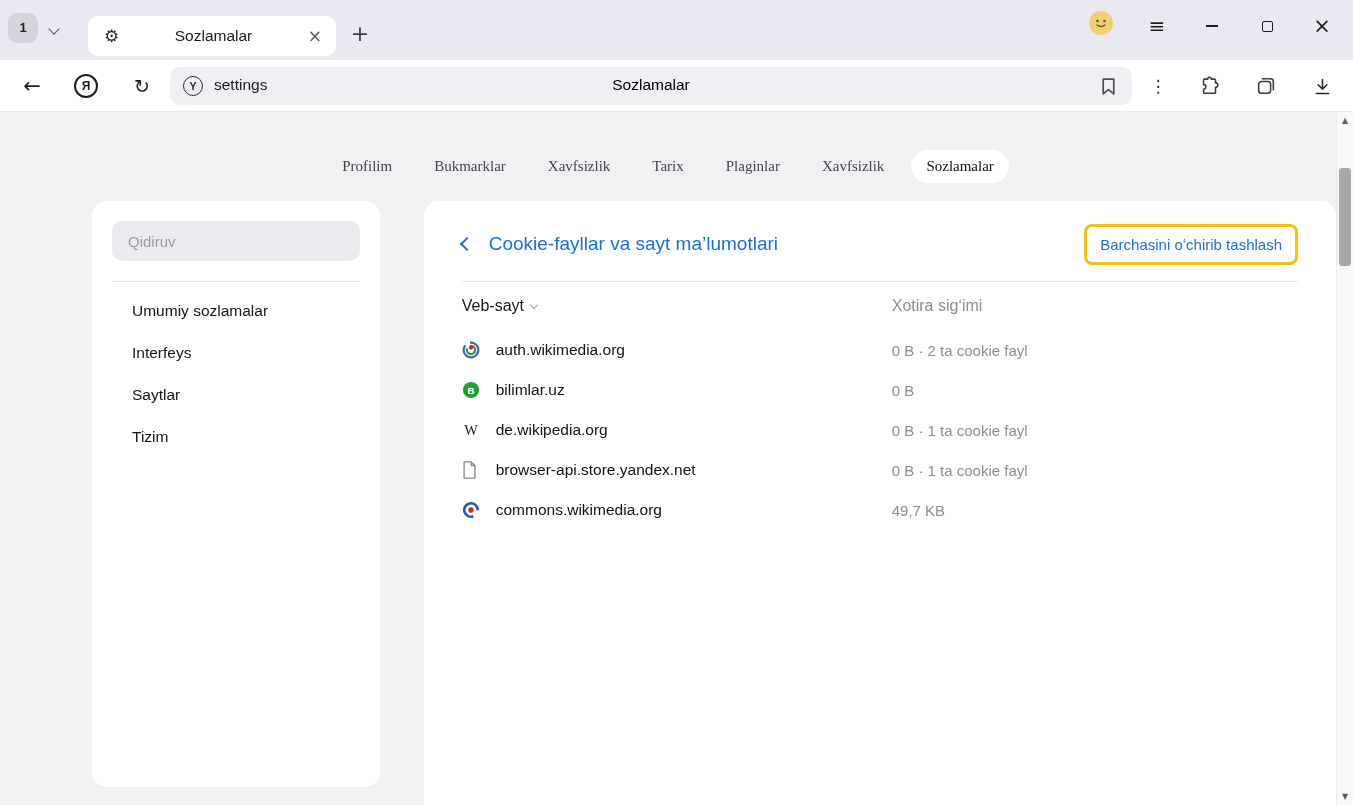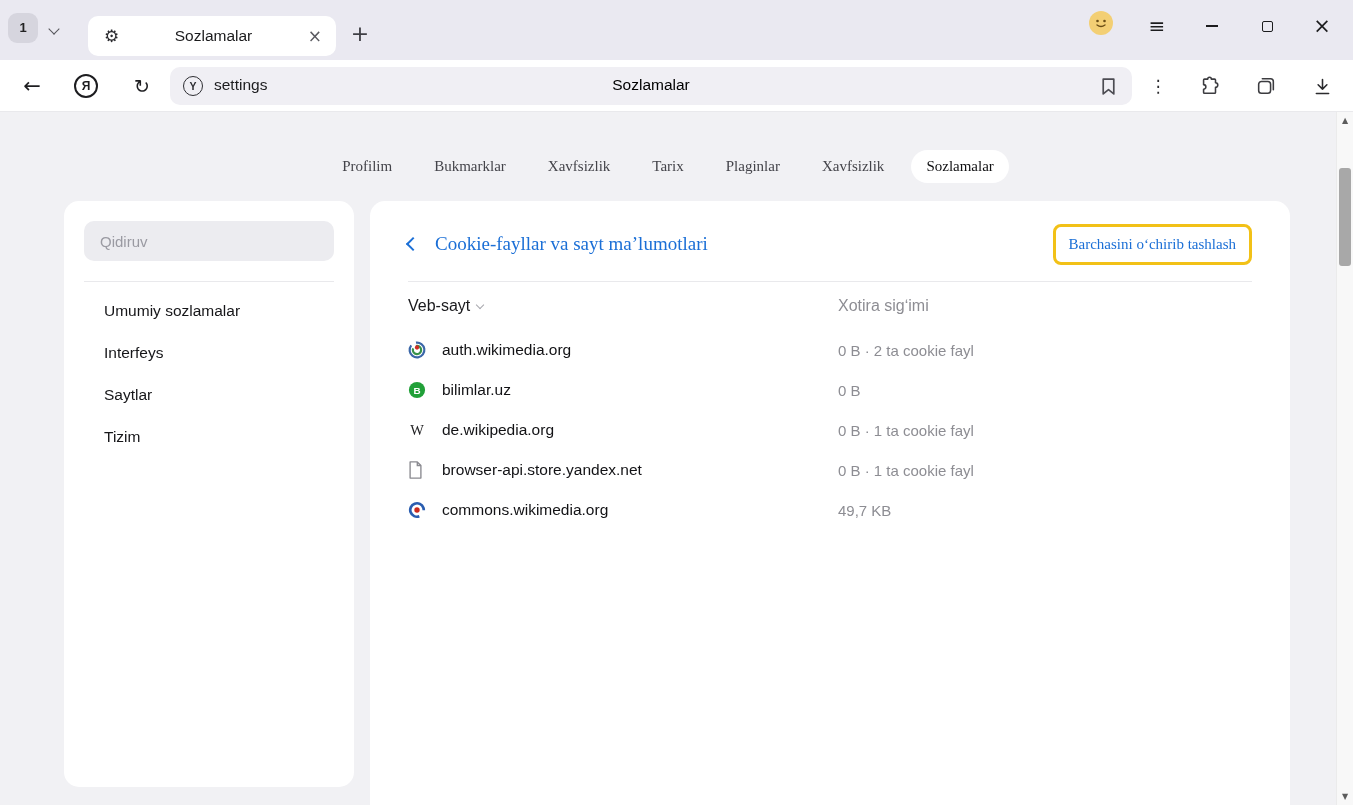--- a/index.html
+++ b/index.html
@@ -48,31 +48,31 @@
   .groups-btn { left:1250px; top:9px; width:32px; height:34px; }
   .dl-btn { left:1306px; top:9px; width:32px; height:34px; }
 
   
   .content { position:absolute; top:112px; left:0; right:17px; bottom:0; background:#f1f1f4; overflow:hidden; }
   .navtabs { display:flex; justify-content:center; align-items:center; gap:12px; padding-top:38px;font-family:Liberation Serif, serif; }
   .navtab { padding:8px 15px; font-size:15px; color:#44444a; border-radius:18px; cursor:pointer; white-space:nowrap; }
   .navtab.active { background:#fff; color:#101012; }
 
   .cards { display:flex; gap:16px; margin:18px 0 0 64px; align-items:flex-start; }
-  .card { background:#fff; border-radius:15px; }
+  .card { background:#fff; border-radius:15px;margin-left:28px; }
   .sidebar { width:290px; height:586px; padding:20px; }
   .search-input { width:100%; height:40px; background:#ececf0; border:0; border-radius:10px; padding:0 16px;
                   font-size:15px; color:#333; font-family:inherit; outline:none; }
   .search-input::placeholder { color:#9a9aa2; }
   .side-divider { height:1px; background:#e9e9ec; margin:20px 0 8px; }
   .side-list { list-style:none; }
   .side-item { height:42px; line-height:42px; padding-left:20px; font-size:15.5px; color:#161619; cursor:pointer; border-radius:8px; }
 
   .main { width:920px; height:640px; padding:20px 38px 0; }
-  .main-header { display:flex; align-items:center; height:46px;font-family:Liberation Serif, serif; }
+  .main-header { display:flex; align-items:center; height:46px; }
   .back-chev { display:inline-block; width:10px; height:10px; border-right:2.4px solid #1b6fd6; border-bottom:2.4px solid #1b6fd6;
                transform:rotate(135deg); margin-right:17px; cursor:pointer; }
   .main-title { font-size:19px; font-weight:500; color:#1b6fd6; flex:1; }
   .delete-all { background:#fff; border:3px solid #f2c117; border-radius:8px; color:#1b6fd6; font-size:15px;
                 font-family:inherit; padding:9px 13px; cursor:pointer; }
   .main-divider { height:1px; background:#e9e9ec; margin-top:14px; }
   .table-head, .site-row { display:grid; grid-template-columns:430px 1fr; align-items:center; }
   .table-head { height:48px; }
   .col-site { display:flex; align-items:center; gap:7px; font-size:16px; color:#19191c; cursor:pointer; }
   .sort-chev { width:6px; height:6px; border-right:1.6px solid #a7a7ad; border-bottom:1.6px solid #a7a7ad;

